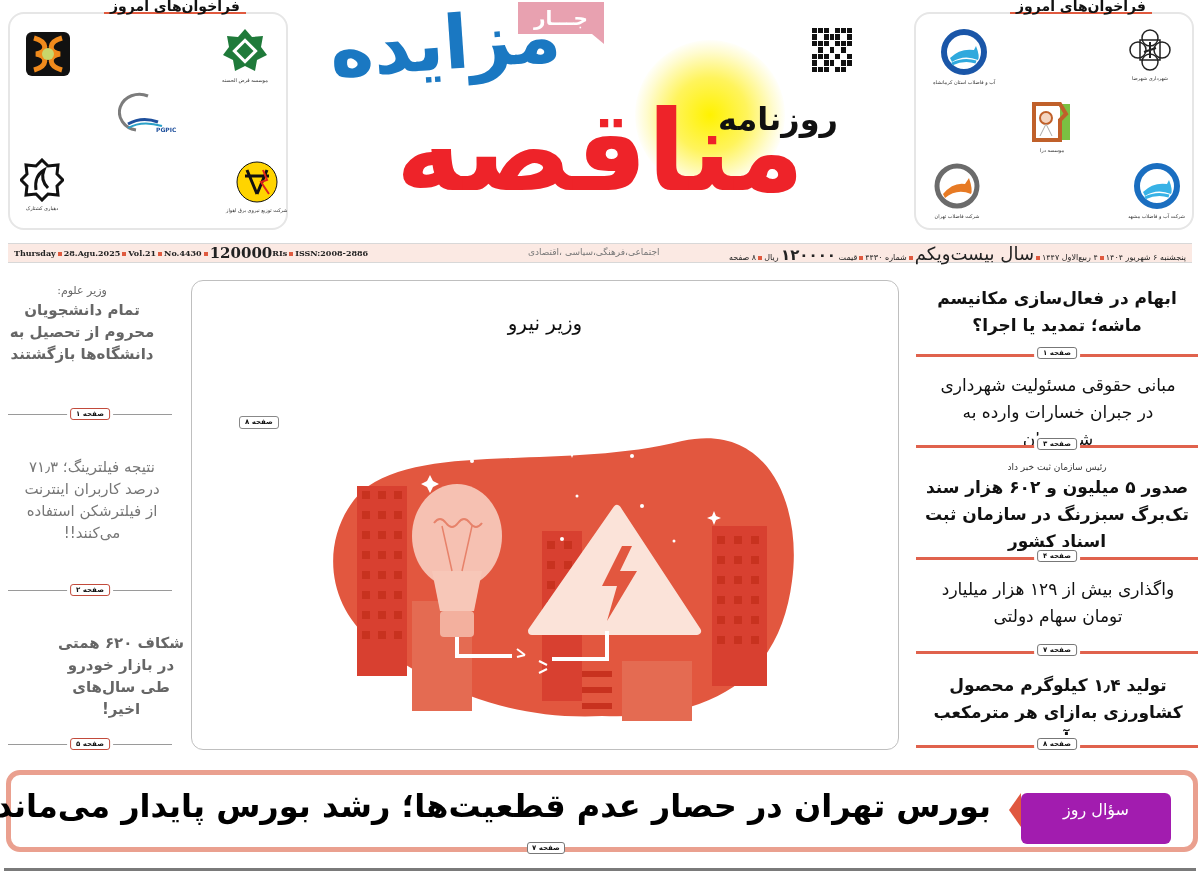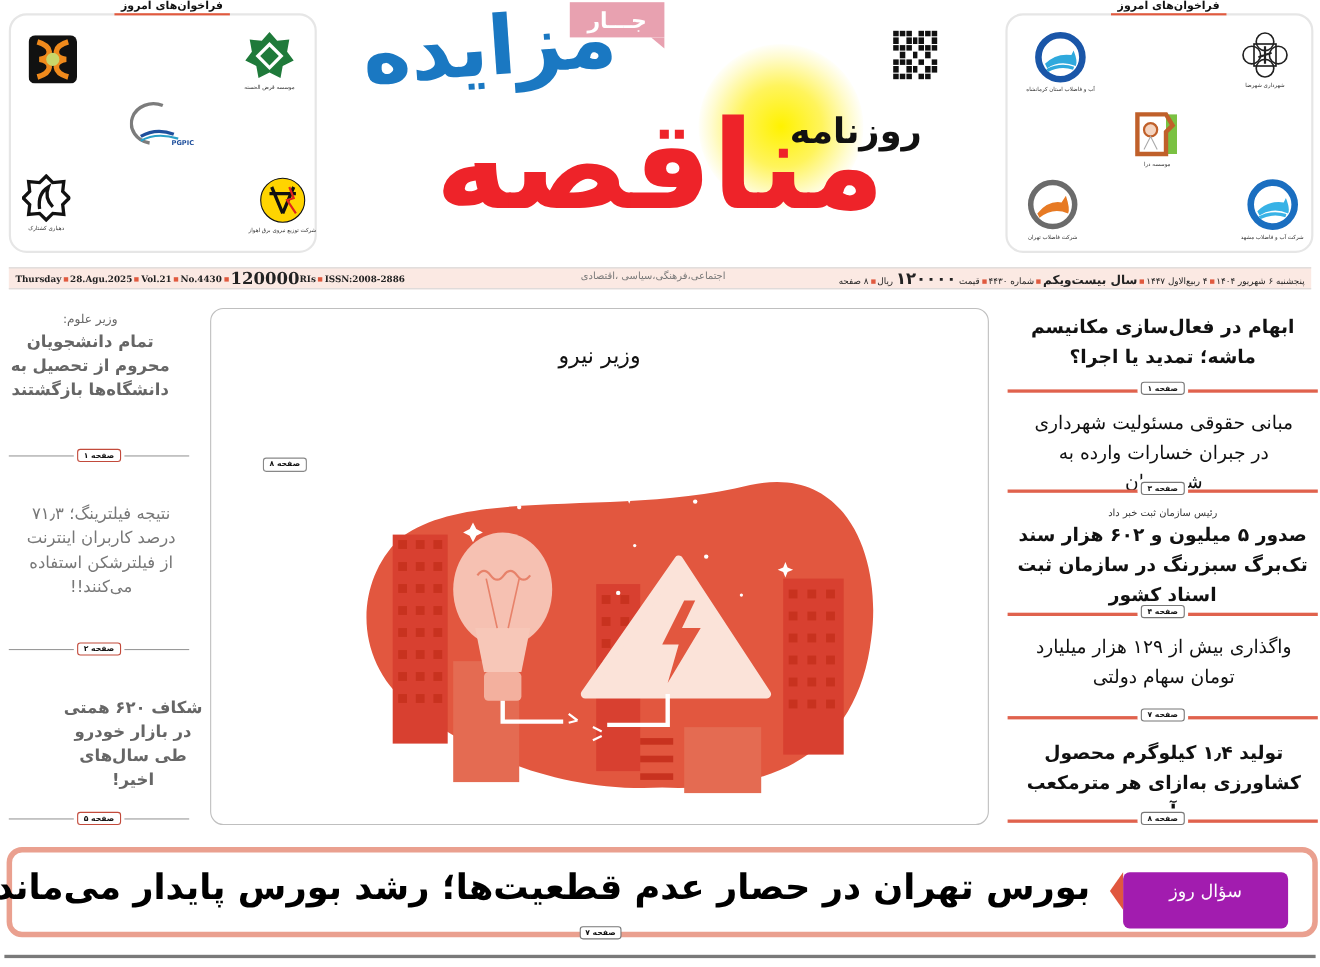--- a/index.html
+++ b/index.html
@@ -7,21 +7,21 @@
   body { position: relative; font-family: "DejaVu Sans", "Liberation Sans", sans-serif; color: #111; }
 
   
   .calls-box {
     position: absolute; top: 12px; width: 280px; height: 218px;
     border: 2px solid #e6e6e6; border-radius: 16px; background: #fff;
   }
   .calls-box.left { left: 8px; }
   .calls-box.right { left: 914px; }
   .calls-title {
-    position: absolute; top: -2px; height: 14px; font-size: 10px; font-weight: bold;
+    position: absolute; top: -2px; height: 14px; font-size: 14px; font-weight: bold;
     direction: rtl; text-align: center; color: #111; background: #fff;
     padding: 0 6px; line-height: 12px; border-bottom: 2px solid #e05a3f;
   }
   .calls-title.left { left: 104px; top: 0; }
   .calls-title.right { left: 1010px; top: 0; }
 
   .logo { position: absolute; display: flex; flex-direction: column; align-items: center; }
   .logo-cap { font-size: 5px; color: #333; direction: rtl; margin-top: 3px; white-space: nowrap; }
 
   .masthead { position: absolute; left: 300px; top: 0; width: 600px; height: 236px; }
@@ -65,21 +65,21 @@
   }
   .date-en {
     position: absolute; left: 6px; top: 3px; font-family: "DejaVu Serif", serif; font-size: 8px;
     font-weight: bold; color: #222; white-space: nowrap; line-height: 13px;
   }
   .date-en .price { font-size: 15px; vertical-align: -2px; }
   .date-fa {
     position: absolute; right: 6px; top: 2px; font-size: 8px; color: #222; direction: rtl; white-space: nowrap;
     line-height: 15px;
   }
-  .date-fa .year { font-size: 11px; font-weight: bold; }
+  .date-fa .year { font-size: 18px; font-weight: normal; }
   .date-fa .price { font-size: 15px; font-weight: bold; }
   .date-cat {
     position: absolute; left: 520px; top: 3px; font-size: 9px; color: #777; direction: rtl; white-space: nowrap;
   }
   .sep { display: inline-block; width: 4px; height: 4px; background: #e05a3f; margin: 0 2px; vertical-align: middle; }
   .lstory { position: absolute; left: 0; width: 164px; text-align: center; direction: rtl; color: #666; }
   .lstory .kicker { font-size: 11px; color: #666; margin-bottom: 2px; }
   .lstory .head { font-size: 15px; font-weight: bold; line-height: 22px; color: #666; }
   .lstory .head.light { font-weight: normal; font-size: 15px; line-height: 22px; color: #777; }
   .lrule {

